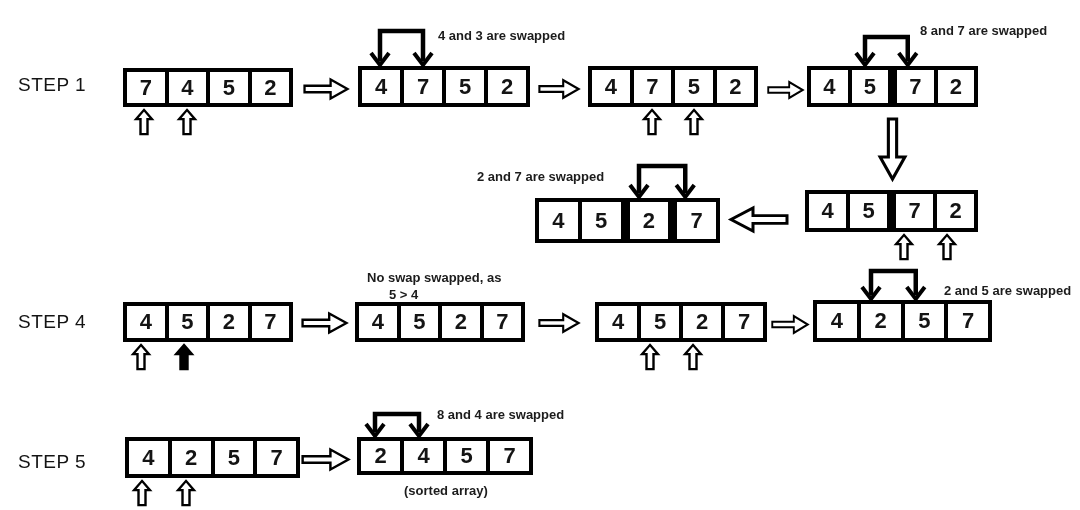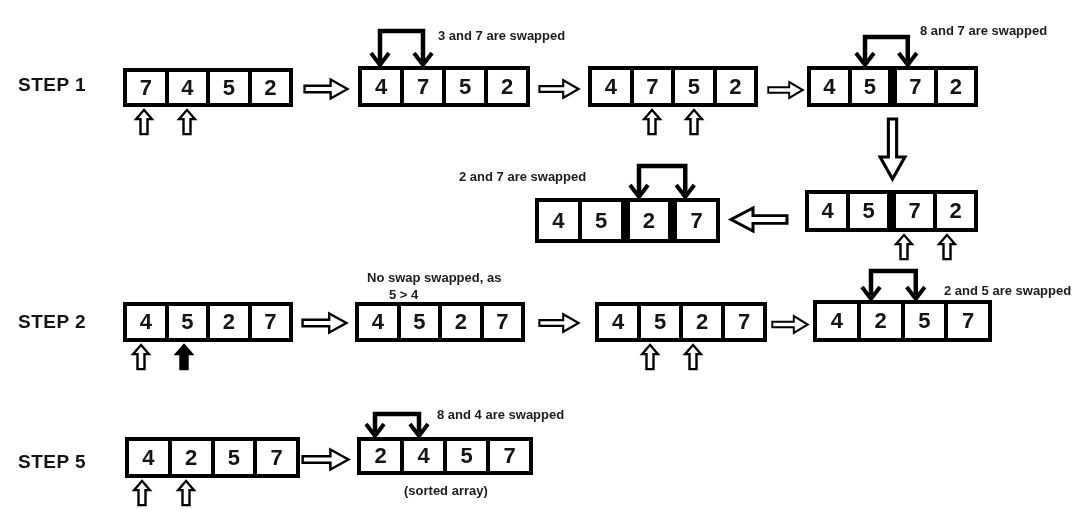--- a/index.html
+++ b/index.html
@@ -1,21 +1,21 @@
 <!DOCTYPE html>
 <html><head>
 <meta charset="utf-8">
 <style>
   html,body{margin:0;padding:0;background:#ffffff;}
   #canvas{
     position:relative;width:1080px;height:510px;background:#ffffff;overflow:hidden;
     font-family:"Liberation Sans","DejaVu Sans",sans-serif;color:#141414;
   }
   .step{
-    position:absolute;font-size:19px;font-weight:700;letter-spacing:.5px;color:#141414;
+    position:absolute;font-size:19px;font-weight:400;letter-spacing:.5px;color:#141414;
   }
   .note{
     position:absolute;font-size:13px;font-weight:700;color:#1c1c1c;white-space:nowrap;
   }
   .array{
     position:absolute;display:flex;box-sizing:border-box;
     border:4px solid #000;background:#fff;
   }
   .cell{
     flex:1;display:flex;align-items:center;justify-content:center;
@@ -24,26 +24,26 @@
   .cell + .cell{border-left:4px solid #000;}
   .conn,.uparrow,.bracket{position:absolute;overflow:visible;}
   .conn polygon{fill:#fff;stroke:#000;stroke-width:3;stroke-linejoin:miter;}
 </style>
 </head>
 <body>
 
 <div id="canvas">
 
   <div class="step" style="left:18px;top:74px">STEP 1</div>
-  <div class="step" style="left:18px;top:311px">STEP 2</div>
+  <div class="step" style="left:18px;top:311px">STEP 4</div>
   <div class="step" style="left:18px;top:451px">STEP 5</div>
 
-  <div class="note" style="left:438px;top:28px">3 and 7 are swapped</div>
+  <div class="note" style="left:438px;top:28px">4 and 3 are swapped</div>
   <div class="note" style="left:920px;top:23px">8 and 7 are swapped</div>
-  <div class="note" style="left:459px;top:169px">2 and 7 are swapped</div>
+  <div class="note" style="left:477px;top:169px">2 and 7 are swapped</div>
   <div class="note" style="left:367px;top:270px">No swap swapped, as</div>
   <div class="note" style="left:389px;top:287px">5 &gt; 4</div>
   <div class="note" style="left:944px;top:283px">2 and 5 are swapped</div>
   <div class="note" style="left:437px;top:407px">8 and 4 are swapped</div>
   <div class="note" style="left:404px;top:483px">(sorted array)</div>
 
   <div class="array" style="left: 123px; top: 68px; width: 170px; height: 39px;">
       <div class="cell">7</div>
       <div class="cell">4</div>
       <div class="cell">5</div>

